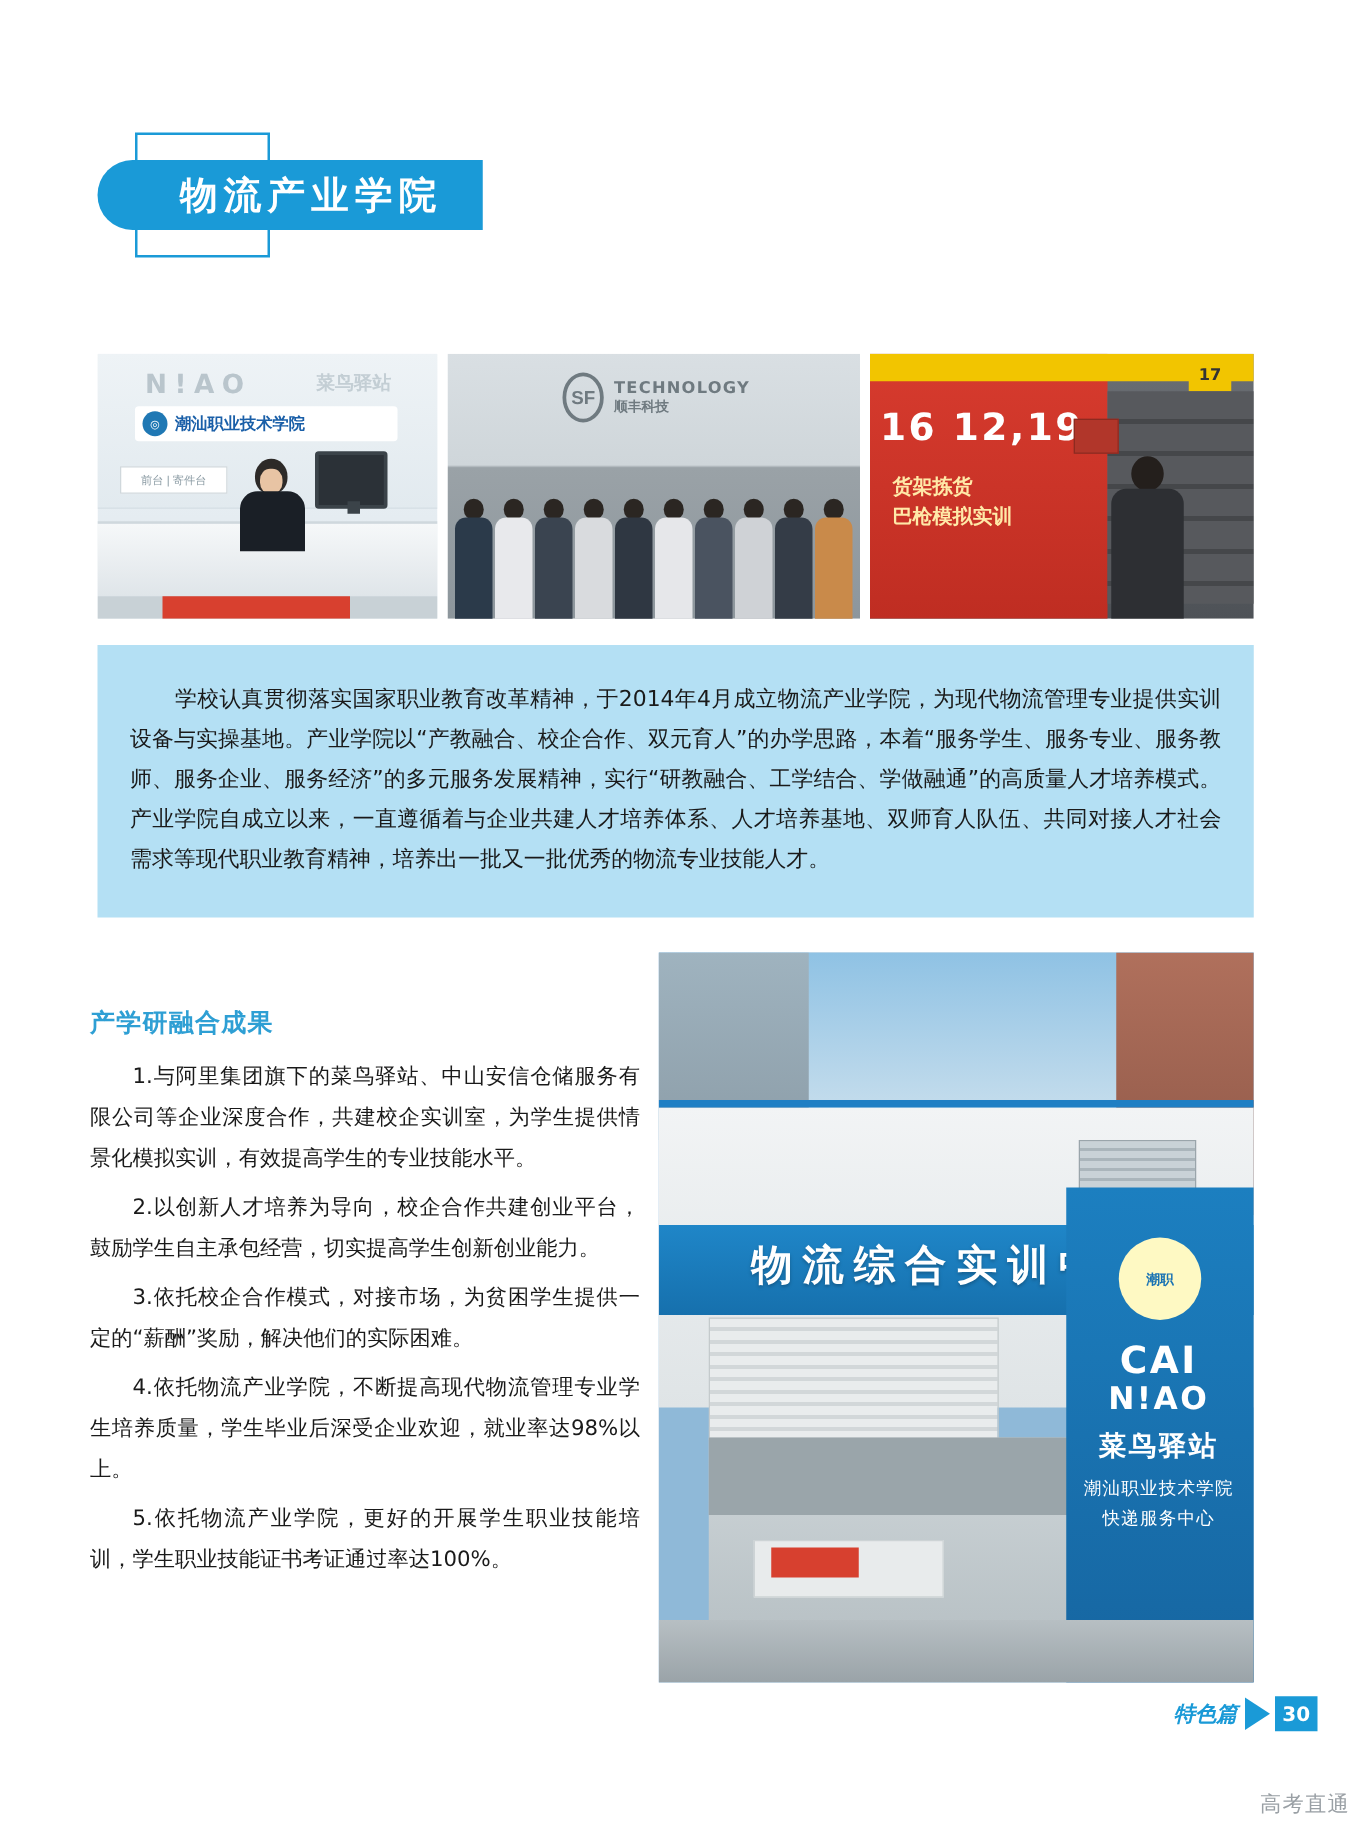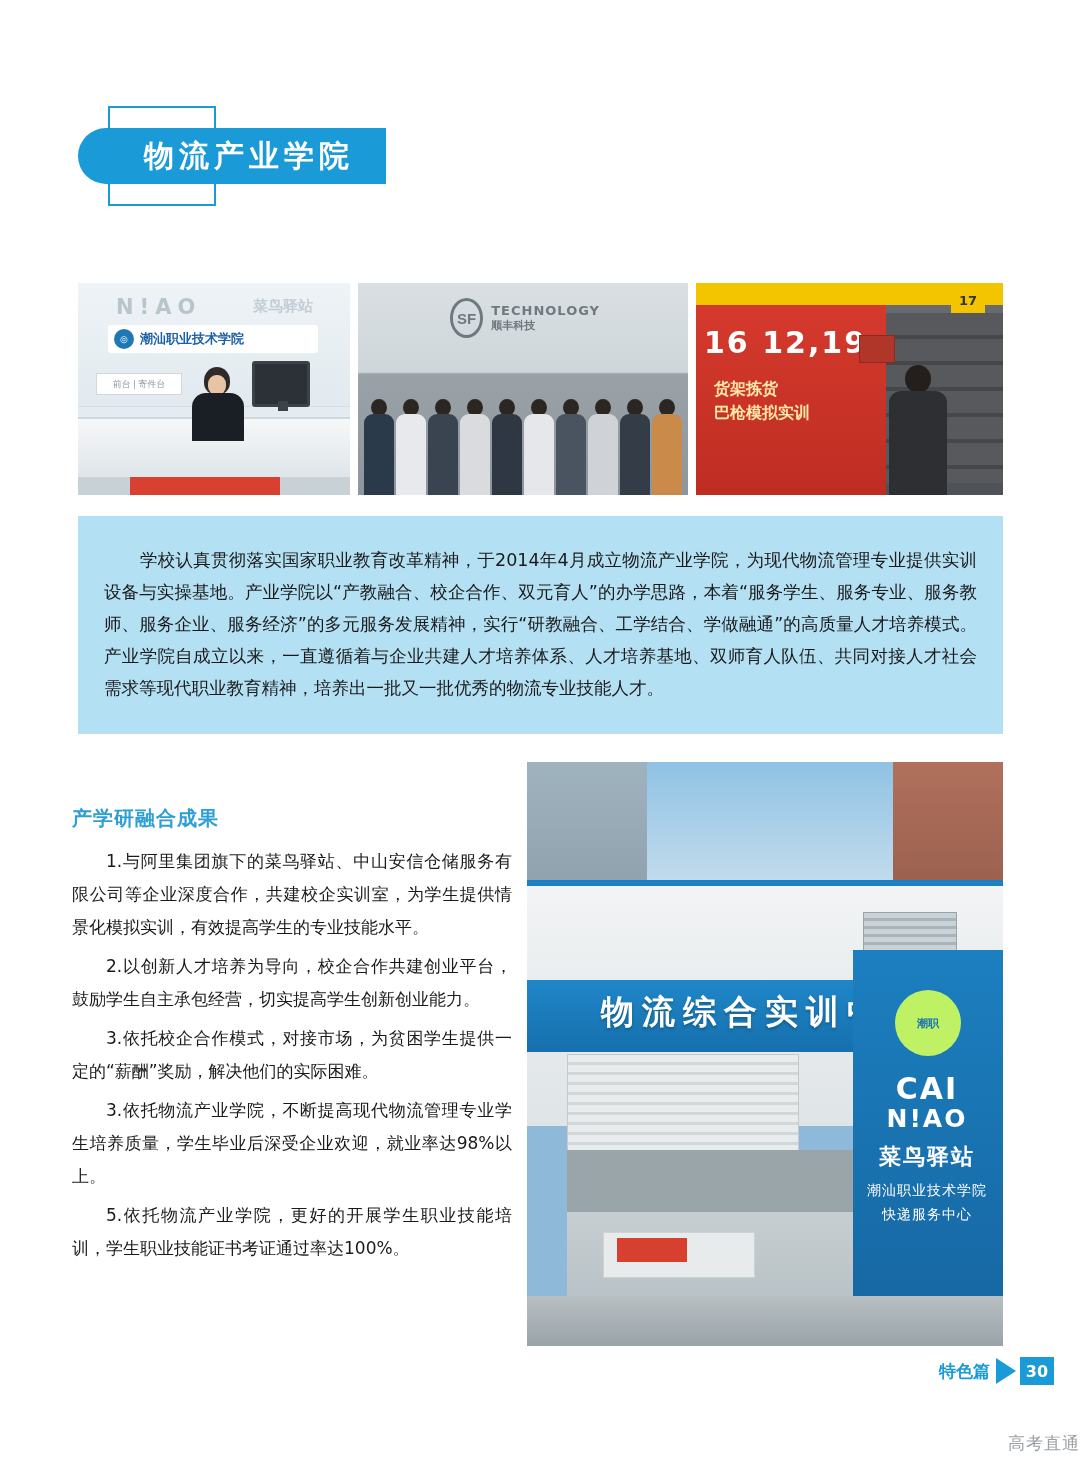--- a/index.html
+++ b/index.html
@@ -364,21 +364,21 @@
   .bp-counter-red {
     position:absolute; left: 90px; top: 476px; width: 70px; height: 24px;
     background:#d7402f;
   }
   .bp-pillar {
     position:absolute; right: 0px; top: 188px; width: 150px; height: 396px;
     background: linear-gradient(#1c7fc0, #1665a0);
   }
   .bp-pillar-badge {
     position:absolute; right: 42px; top: 228px; width: 66px; height: 66px;
-    border-radius: 50%; background: #bef264;
+    border-radius: 50%; background: #fef9c3;
     display:flex; align-items:center; justify-content:center;
     color:#1872b3; font-size:11px; font-weight:bold;
     font-family:"DejaVu Sans", sans-serif;
   }
   .bp-cai {
     position:absolute; right: 20px; top: 312px; width: 112px;
     text-align:center; color:#ffffff; font-weight:bold;
     font-size: 30px; line-height: 30px; letter-spacing: 2px;
     font-family:"DejaVu Sans", sans-serif;
   }
@@ -409,20 +409,21 @@
     bottom: 92px;
     display: flex;
     align-items: center;
     gap: 6px;
   }
   .footer-label {
     font-size: 17px;
     font-weight: bold;
     color: #1a9ad7;
     font-family: "DejaVu Sans", sans-serif;
+    font-style: italic;
   }
   .footer-arrow {
     width: 0; height: 0;
     border-top: 13px solid transparent;
     border-bottom: 13px solid transparent;
     border-left: 20px solid #1a9ad7;
   }
   .footer-pagebox {
     width: 34px; height: 28px;
     background: #1a9ad7;
@@ -553,21 +554,21 @@
   <div class="intro-box">
     <div class="intro-text">学校认真贯彻落实国家职业教育改革精神，于2014年4月成立物流产业学院，为现代物流管理专业提供实训设备与实操基地。产业学院以“产教融合、校企合作、双元育人”的办学思路，本着“服务学生、服务专业、服务教师、服务企业、服务经济”的多元服务发展精神，实行“研教融合、工学结合、学做融通”的高质量人才培养模式。产业学院自成立以来，一直遵循着与企业共建人才培养体系、人才培养基地、双师育人队伍、共同对接人才社会需求等现代职业教育精神，培养出一批又一批优秀的物流专业技能人才。</div>
   </div>
 
   <div class="section-heading">产学研融合成果</div>
 
   <div class="body-col">
     <p class="body-p">1.与阿里集团旗下的菜鸟驿站、中山安信仓储服务有限公司等企业深度合作，共建校企实训室，为学生提供情景化模拟实训，有效提高学生的专业技能水平。</p>
     <p class="body-p">2.以创新人才培养为导向，校企合作共建创业平台，鼓励学生自主承包经营，切实提高学生创新创业能力。</p>
     <p class="body-p">3.依托校企合作模式，对接市场，为贫困学生提供一定的“薪酬”奖励，解决他们的实际困难。</p>
-    <p class="body-p">3.依托物流产业学院，不断提高现代物流管理专业学生培养质量，学生毕业后深受企业欢迎，就业率达98%以上。</p>
+    <p class="body-p">4.依托物流产业学院，不断提高现代物流管理专业学生培养质量，学生毕业后深受企业欢迎，就业率达98%以上。</p>
     <p class="body-p">5.依托物流产业学院，更好的开展学生职业技能培训，学生职业技能证书考证通过率达100%。</p>
   </div>
 
   <div class="big-photo">
     <div class="bp-sky"></div>
     <div class="bp-bldg-left"></div>
     <div class="bp-bldg-right"></div>
     <div class="bp-facade"></div>
     <div class="bp-vent"></div>
     <div class="bp-signband"></div>

